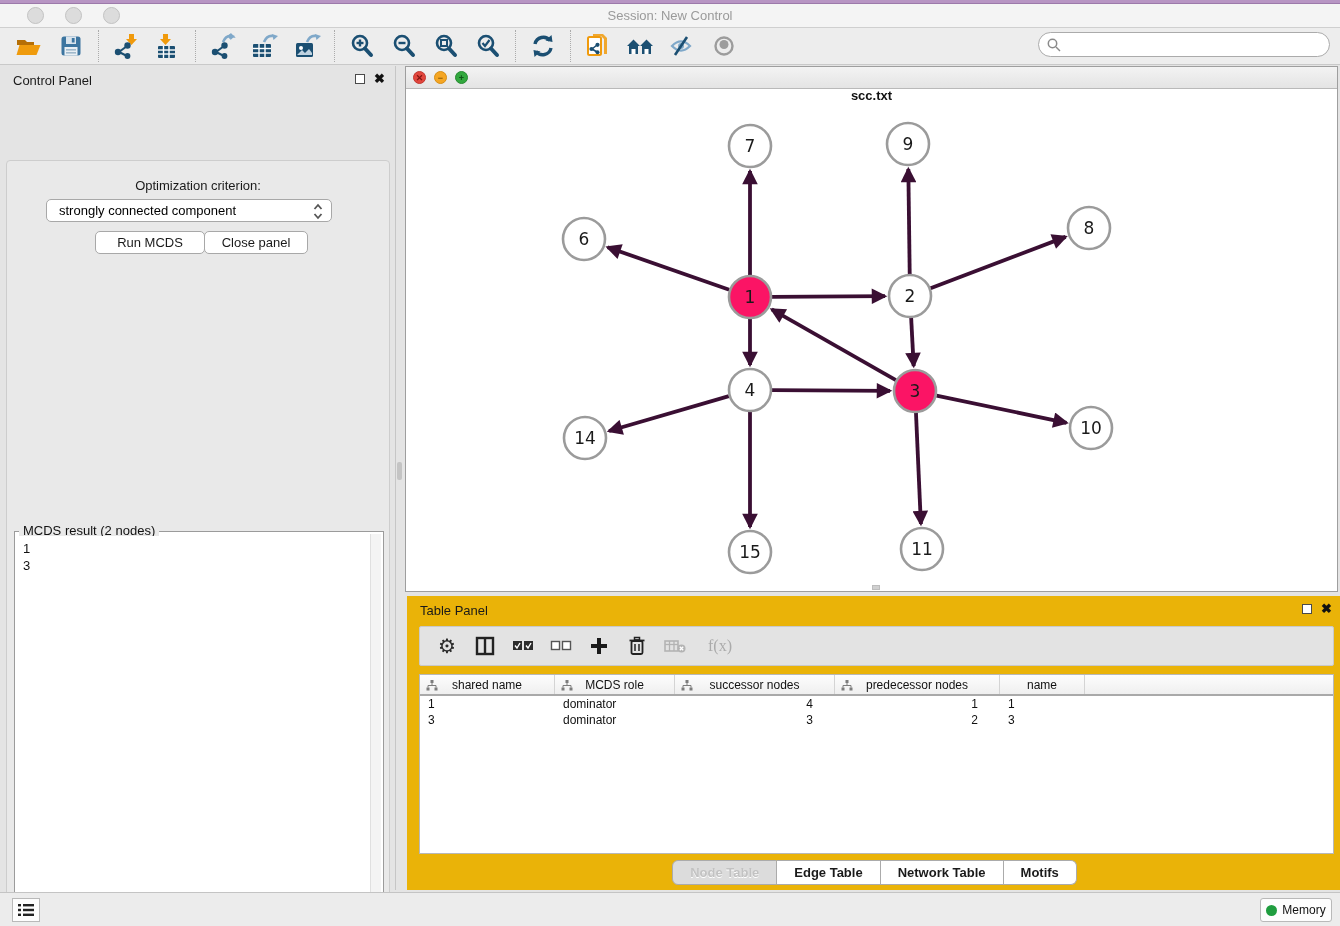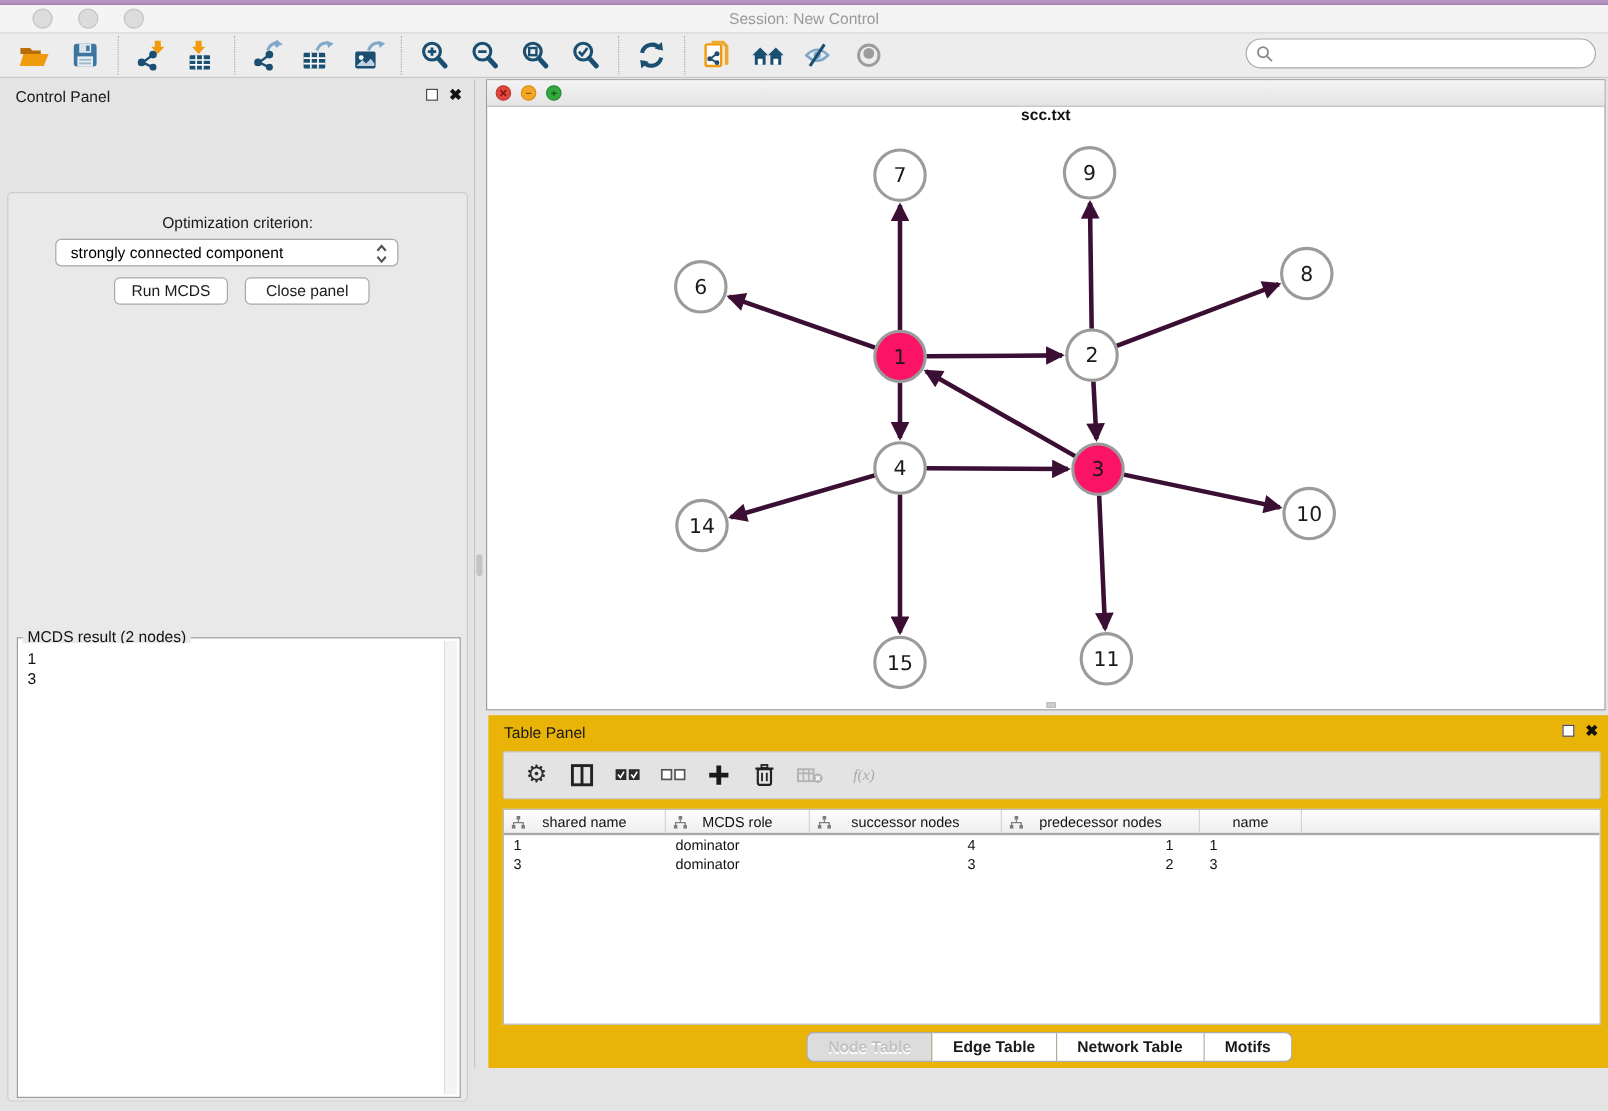--- a/index.html
+++ b/index.html
@@ -30,21 +30,21 @@
   #cp-tabs { position:absolute; left:0; right:0; top:96px; display:flex; justify-content:center; }
   .cp-tab { font-size:13px; font-weight:bold; color:#1a1a1a; background:#fff; border:1px solid #ABABAB; border-left:none; padding:4px 14px; cursor:pointer; }
   .cp-tab:first-child { border-left:1px solid #ABABAB; border-radius:5px 0 0 5px; }
   .cp-tab:last-child { border-radius:0 5px 5px 0; }
   .cp-tab.active { background:#DEDEDE; color:#C6C6C6; text-shadow:0 1px 0 #fff; }
   #cp-content { position:absolute; left:6px; top:54px; width:384px; height:758px; background:#E9E9E9; border:1px solid #CDCDCD; border-radius:4px;margin-top:40px; }
   #opt-label { position:absolute; left:0; right:0; top:17px; text-align:center; font-size:13px; color:#1a1a1a; }
   #mcds-dropdown { position:absolute; left:39px; top:38px; width:286px; height:23px; background:#fff; border:1px solid #A8A8A8; border-radius:5px; display:flex; align-items:center; font-size:13px; padding-left:12px; cursor:pointer; }
   #mcds-dropdown .stepper { position:absolute; right:8px; top:3px; }
   .btn { position:absolute; top:70px; height:23px; background:#fff; border:1px solid #A8A8A8; border-radius:5px; font-size:13px; display:flex; align-items:center; justify-content:center; cursor:pointer; color:#1a1a1a; }
-  #run-btn { left:88px; width:95px;text-align:right; }
+  #run-btn { left:88px; width:110px;text-align:right; }
   #close-panel-btn { left:197px; width:104px; }
   #mcds-fieldset { position:absolute; left:7px; top:370px; width:370px; height:384px; border:1px solid #9B9B9B; background:#fff; }
   #mcds-legend { position:absolute; left:4px; top:-9px; background:#E9E9E9; padding:0 4px; font-size:13px; color:#111; }
   #mcds-results { position:absolute; left:2px; top:4px; right:14px; bottom:2px; background:#fff; font-size:13px; color:#111; padding:4px 0 0 6px; line-height:17px; }
   #mcds-scroll { position:absolute; right:2px; top:2px; width:11px; bottom:2px; background:#F4F4F4; border-left:1px solid #E0E0E0; }
 
   
   #v-handle { position:absolute; left:397px; top:462px; width:5px; height:18px; background:#C4C4C4; border-radius:2px; }
 
   
@@ -56,21 +56,21 @@
   #nw-yellow { left:28px; background:#F5A623; border:1px solid #D78E14; color:#8A5A05; }
   #nw-green { left:49px; background:#32A83E; border:1px solid #268A31; color:#0E5517; }
   #graph-svg { position:absolute; left:0; top:22px; }
   #nw-handle { position:absolute; left:50%; bottom:1px; width:8px; height:5px; background:#D0D0D0; border:1px solid #BDBDBD; }
 
   
   #table-panel { position:absolute; left:407px; top:596px; width:935px; height:294px; background:#eab308; }
   #tp-toolbar { position:absolute; left:12px; right:8px; top:30px; height:40px; background:#E3E3E3; border:1px solid #C9C9C9; border-radius:2px; display:flex; align-items:center; padding-left:12px; gap:8px; }
   .tp-btn { width:30px; height:30px; display:flex; align-items:center; justify-content:center; cursor:pointer; }
   .gear-glyph { font-size:20px; color:#2b2b2b; line-height:20px; }
-  .fx-glyph { font-family:"Liberation Serif", serif; font-style:italic; font-size:13px; color:#ABABAB; }
+  .fx-glyph { font-family:"Liberation Serif", serif; font-size:16px; color:#ABABAB; }
   #data-table { position:absolute; left:12px; right:8px; top:78px; height:180px; background:#fff; border:1px solid #B8B8B8; overflow:hidden; }
   #thead { display:flex; height:21px; background:linear-gradient(#FDFDFD,#EFEFEF); border-bottom:2px solid #A9A9A9; }
   .th { display:flex; align-items:center; justify-content:center; gap:6px; font-size:12px; color:#111; border-right:1px solid #D4D4D4; position:relative; }
   .th .tree-ico { position:absolute; left:6px; top:5px; }
   .tr { display:flex; height:16px; }
   .td { font-size:12px; color:#111; line-height:16px; padding:0 8px; white-space:nowrap; overflow:hidden; }
   .td.right { text-align:right; padding-right:22px; }
   #tp-tabs { position:absolute; left:0; right:0; top:264px; display:flex; justify-content:center; }
   .tp-tab { font-size:13px; font-weight:bold; color:#1a1a1a; background:#fff; border:1px solid #ABABAB; border-left:none; padding:4px 17px; cursor:pointer; }
   .tp-tab:first-child { border-left:1px solid #ABABAB; border-radius:6px 0 0 6px; }
@@ -507,14 +507,32 @@
         </div>
     </div>
     <div id="tp-tabs">
         <div class="tp-tab active">Node Table</div>
         <div class="tp-tab">Edge Table</div>
         <div class="tp-tab">Network Table</div>
         <div class="tp-tab">Motifs</div>
       </div>
   </div>
 
+  <div id="statusbar">
+    <div id="status-list-btn">
+      <svg width="18" height="14" viewBox="0 0 18 14">
+          <g fill="#222">
+            <rect x="1" y="1" width="3" height="2.4"></rect>
+            <rect x="6" y="1" width="11" height="2.4"></rect>
+            <rect x="1" y="5.8" width="3" height="2.4"></rect>
+            <rect x="6" y="5.8" width="11" height="2.4"></rect>
+            <rect x="1" y="10.6" width="3" height="2.4"></rect>
+            <rect x="6" y="10.6" width="11" height="2.4"></rect>
+          </g>
+        </svg>
+    </div>
+    <div id="memory-btn">
+      <span id="memory-dot"></span>
+      <span>Memory</span>
+    </div>
+  </div>
 
 </div>
 
 </body></html>

